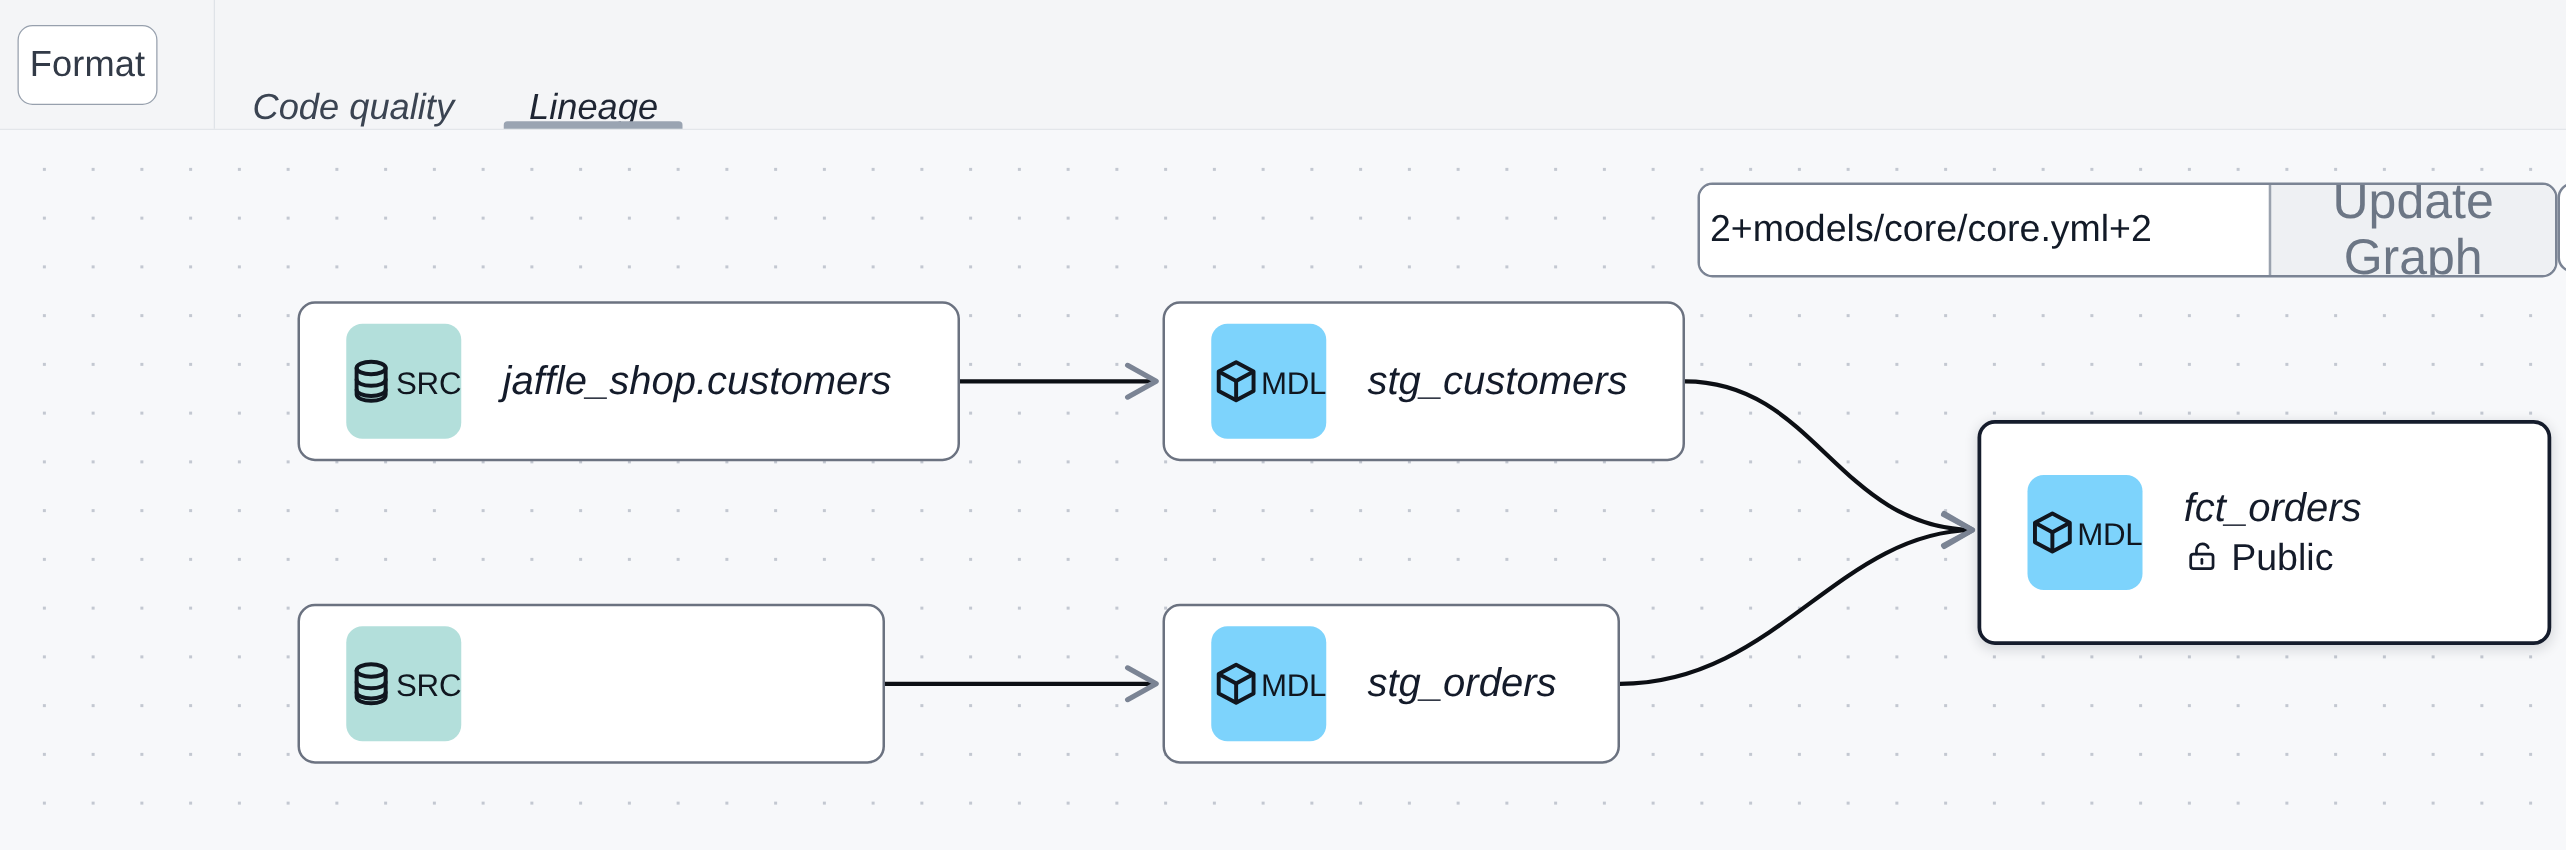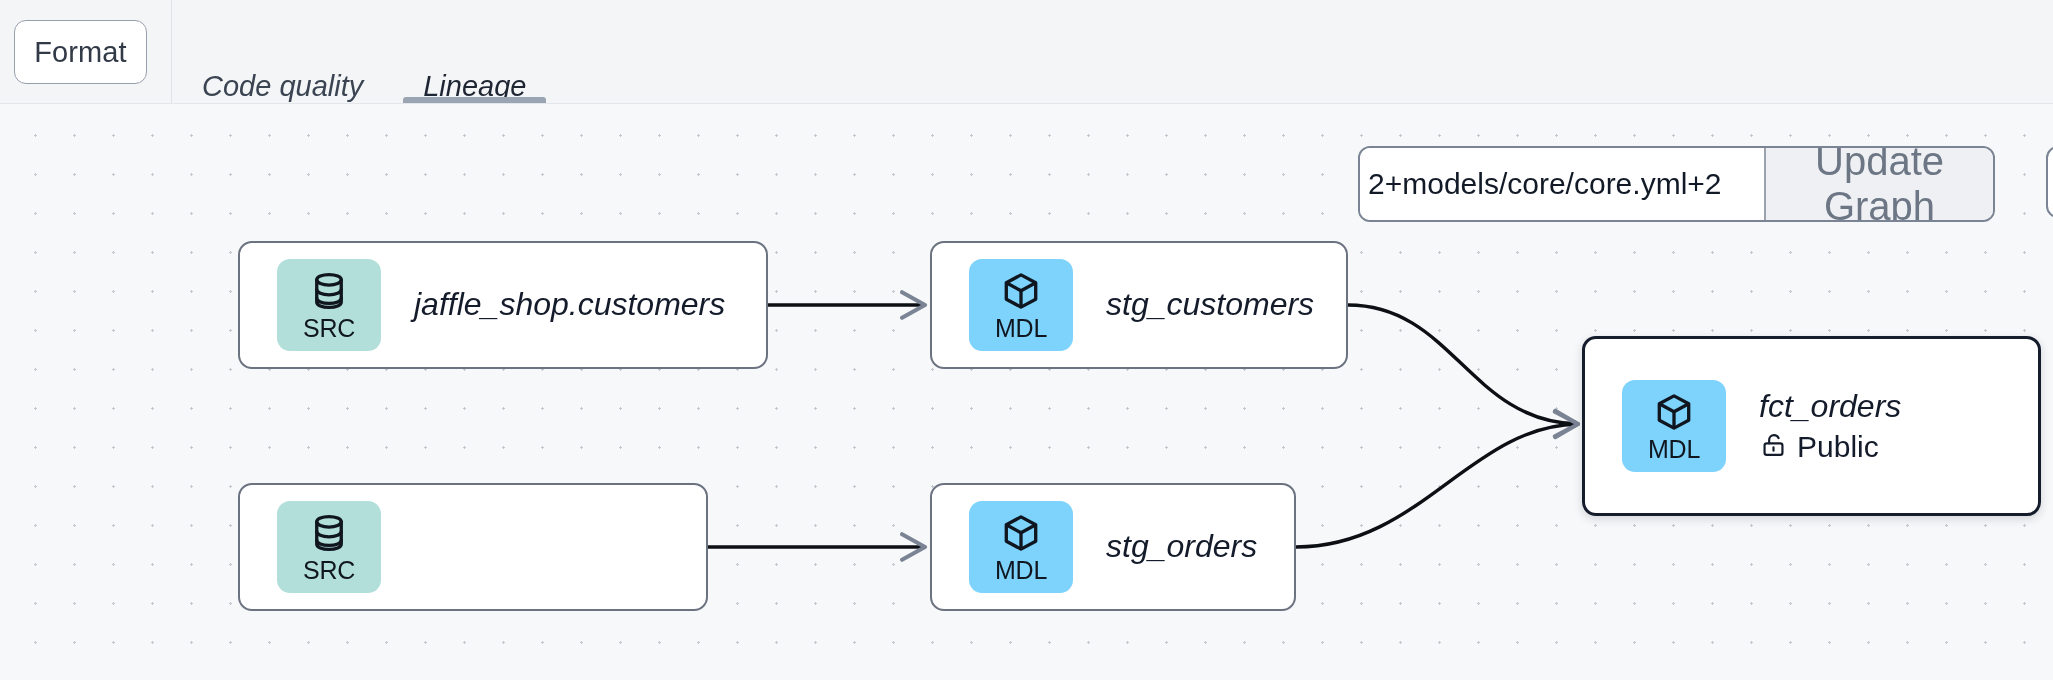--- a/index.html
+++ b/index.html
@@ -34,21 +34,21 @@
     left: 0; top: 0;
     width: 172px;
     height: 103px;
     border-right: 1px solid #dfe3e8;
     box-sizing: border-box;
   }
   .format-button {
     position: absolute;
     left: 14px;
     top: 20px;
-    width: 133px;
+    width: 112px;
     height: 64px;
     background: #ffffff;
     border: 1.5px solid #97a0ad;
     border-radius: 12px;
     color: #323a47;
     font-size: 29px;
     letter-spacing: 0.1px;
     display: flex;
     align-items: center;
     justify-content: center;
@@ -119,26 +119,26 @@
     box-sizing: border-box;
     display: flex;
     align-items: center;
     cursor: pointer;
   }
   .node.selected {
     border: 3px solid #151c2c;
     box-shadow: 0 3px 10px rgba(20,26,40,0.16);
   }
   .badge {
-    width: 104px;
+    width: 92px;
     height: 92px;
     border-radius: 13px;
     margin-left: 37px;
     display: flex;
-    flex-direction: column;
+    flex-direction: row;
     align-items: center;
     justify-content: center;
     flex: none;
   }
   .badge.src { background: #b3dfdb; }
   .badge.mdl { background: #7dd3fc; }
   .badge svg { display: block; }
   .badge-text {
     font-size: 25px;
     color: #10161f;
@@ -174,21 +174,21 @@
     position: absolute;
     display: flex;
     align-items: stretch;
     border: 2px solid #7b8494;
     border-radius: 12px;
     overflow: hidden;
     background: #ffffff;
     box-sizing: border-box;
   }
   .selector-input {
-    width: 404px;
+    width: 455px;
     height: 72px;
     border: none;
     outline: none;
     background: #ffffff;
     font-family: "Liberation Sans", sans-serif;
     font-size: 30px;
     color: #121a27;
     padding: 0 8px;
     box-sizing: border-box;
   }

